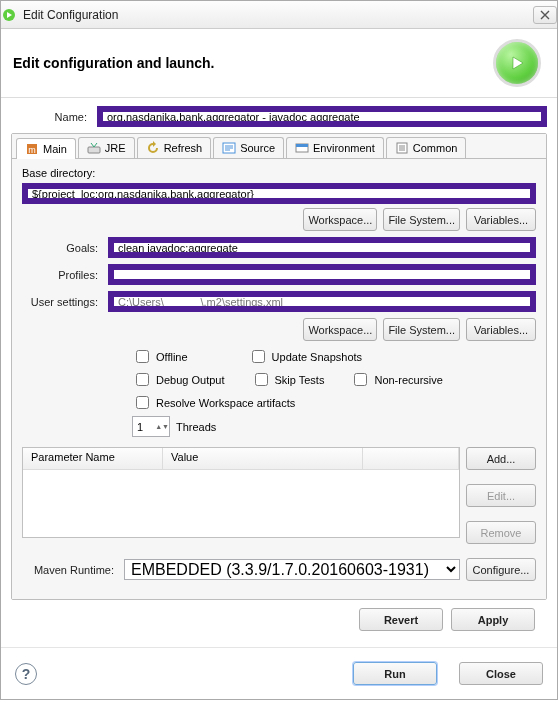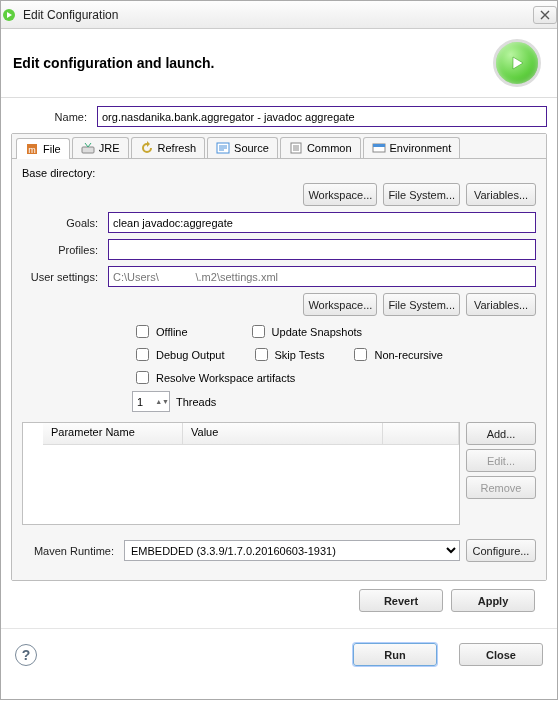--- a/index.html
+++ b/index.html
@@ -41,21 +41,21 @@
     background: radial-gradient(circle at 35% 30%, #b8f5a0, #5fcf3f 60%, #2a9a0e);
     border: 3px solid #ddd;
     display: flex; align-items: center; justify-content: center;
     box-shadow: inset 0 0 6px rgba(255,255,255,.6);
   }
   .run-icon-big svg { width: 20px; height: 20px; }
   .content { padding: 8px 10px; }
   .row { display: flex; align-items: center; margin-bottom: 6px; gap: 6px; }
   .label { width: 80px; text-align: right; padding-right: 4px; color: #222; }
   input[type=text] {
-    flex: 1; height: 21px; border: 1px solid #4c1d95;
+    flex: 1; height: 21px; border: 6px solid #4c1d95;
     background: #fff; padding: 0 4px; font-size: 11px;
     color: #000;
   }
   input[type=text].soft { color: #777; }
   .tabbox {
     border: 1px solid #bdbdbd;
     margin-top: 4px;
     background: #f0f0f0;
     border-radius: 2px;
   }
@@ -91,44 +91,43 @@
   .btn.primary { border-color: #6fa8dc; box-shadow: 0 0 0 1px rgba(66,133,244,.4); }
   .btn-row { display: flex; justify-content: flex-end; gap: 6px; margin-top: 4px; margin-bottom: 6px; }
   .checks { margin-left: 110px; margin-top: 4px; }
   .check-line { display: flex; gap: 26px; margin-bottom: 4px; align-items: flex-end; }
   .chk { display: flex; align-items: center; gap: 4px; }
   .chk input { width: 13px; height: 13px; }
   .spinner { width: 38px; height: 21px; border: 1px solid #abadb3; background: #fff; display: flex; align-items: center; padding-left: 4px; font-size: 11px; }
   .table-wrap { display: flex; gap: 6px; margin-top: 10px; }
   .table {
     flex: 1; border: 1px solid #c0c0c0; background: #fff;
-    height: 103px;
-    padding-left: 20px;
+    height: 91px;
   }
   .table-head { display: flex; background: linear-gradient(#fdfdfd,#efefef); border-bottom: 1px solid #dcdcdc; height: 22px; }
   .th { padding: 3px 8px; border-right: 1px solid #dcdcdc; font-size: 11px; }
   .th1 { width: 140px; }
   .th2 { width: 200px; }
   .th3 { flex: 1; }
-  .table-btns { display: flex; flex-direction: column; gap: 4px; }
+  .table-btns { display: flex; flex-direction: column; gap: 14px; }
   .footer-btns { display: flex; justify-content: flex-end; gap: 8px; margin-top: 8px; padding: 0 12px; }
   .dialog-footer {
     display: flex; align-items: center; justify-content: space-between;
     padding: 14px 14px; border-top: 1px solid #e5e5e5; margin-top: 8px;
   }
   .help-icon {
     width: 22px; height: 22px; border: 1.5px solid #7a8a9a; border-radius: 50%;
     display: flex; align-items: center; justify-content: center;
     color: #54677a; font-weight: bold; font-size: 14px;
   }
   .run-close { display: flex; gap: 22px; }
   .btn.wide { min-width: 84px; font-weight: bold; }
   .select {
     flex: 1; height: 21px; border: 1px solid #abadb3; background: #fff;
-    font-size: 11px; padding: 0 2px;
+    font-size: 16px; padding: 0 2px;
   }
   .threads-row { display:flex; align-items:center; gap:6px; margin-left:110px; margin-top:4px; }
 </style>
 </head>
 <body>
 
 <div class="window">
   <div class="titlebar">
     <span class="icon">
       <svg viewBox="0 0 16 16">
@@ -159,21 +158,21 @@
       <input type="text" value="org.nasdanika.bank.aggregator - javadoc aggregate" style="">
     </div>
 
     <div class="tabbox">
       <div class="tabs">
         <div class="tab active">
           <span class="tab-icon"><svg viewBox="0 0 14 14">
                 <rect x="2" y="2" width="10" height="10" fill="#d97b2e"></rect>
                 <text x="7" y="11" font-size="9" text-anchor="middle" fill="#fff">m</text>
               </svg></span>
-          <span>File</span>
+          <span>Main</span>
         </div>
         <div class="tab">
           <span class="tab-icon"><svg viewBox="0 0 14 14">
                 <rect x="1" y="6" width="12" height="6" rx="1" fill="#ddd" stroke="#888"></rect>
                 <path d="M4 2l3 4 3-4" stroke="#3a7" fill="none"></path>
               </svg></span>
           <span>JRE</span>
         </div>
         <div class="tab">
           <span class="tab-icon"><svg viewBox="0 0 14 14">
@@ -183,36 +182,37 @@
         </div>
         <div class="tab">
           <span class="tab-icon"><svg viewBox="0 0 14 14">
                 <rect x="1" y="2" width="12" height="10" fill="#fff" stroke="#4a90d9"></rect>
                 <path d="M3 5h8M3 7h8M3 9h5" stroke="#4a90d9"></path>
               </svg></span>
           <span>Source</span>
         </div>
         <div class="tab">
           <span class="tab-icon"><svg viewBox="0 0 14 14">
+                <rect x="1" y="3" width="12" height="8" fill="#fff" stroke="#888"></rect>
+                <rect x="1" y="3" width="12" height="3" fill="#4a90d9"></rect>
+              </svg></span>
+          <span>Environment</span>
+        </div>
+        <div class="tab">
+          <span class="tab-icon"><svg viewBox="0 0 14 14">
                 <rect x="2" y="2" width="10" height="10" fill="#fff" stroke="#888"></rect>
                 <path d="M4 5h6M4 7h6M4 9h6" stroke="#888"></path>
               </svg></span>
           <span>Common</span>
         </div>
-        <div class="tab">
-          <span class="tab-icon"><svg viewBox="0 0 14 14">
-                <rect x="1" y="3" width="12" height="8" fill="#fff" stroke="#888"></rect>
-                <rect x="1" y="3" width="12" height="3" fill="#4a90d9"></rect>
-              </svg></span>
-          <span>Environment</span>
-        </div>
       </div>
 
       <div class="tab-body">
         <div class="section-label">Base directory:</div>
+        <input type="text" style="width: 100%;" value="${project_loc:org.nasdanika.bank.aggregator}">
         <div class="btn-row">
           <button class="btn">Workspace...</button>
           <button class="btn">File System...</button>
           <button class="btn">Variables...</button>
         </div>
 
         <div class="row">
           <div class="label">Goals:</div>
           <input type="text" value="clean javadoc:aggregate" style="">
         </div>

